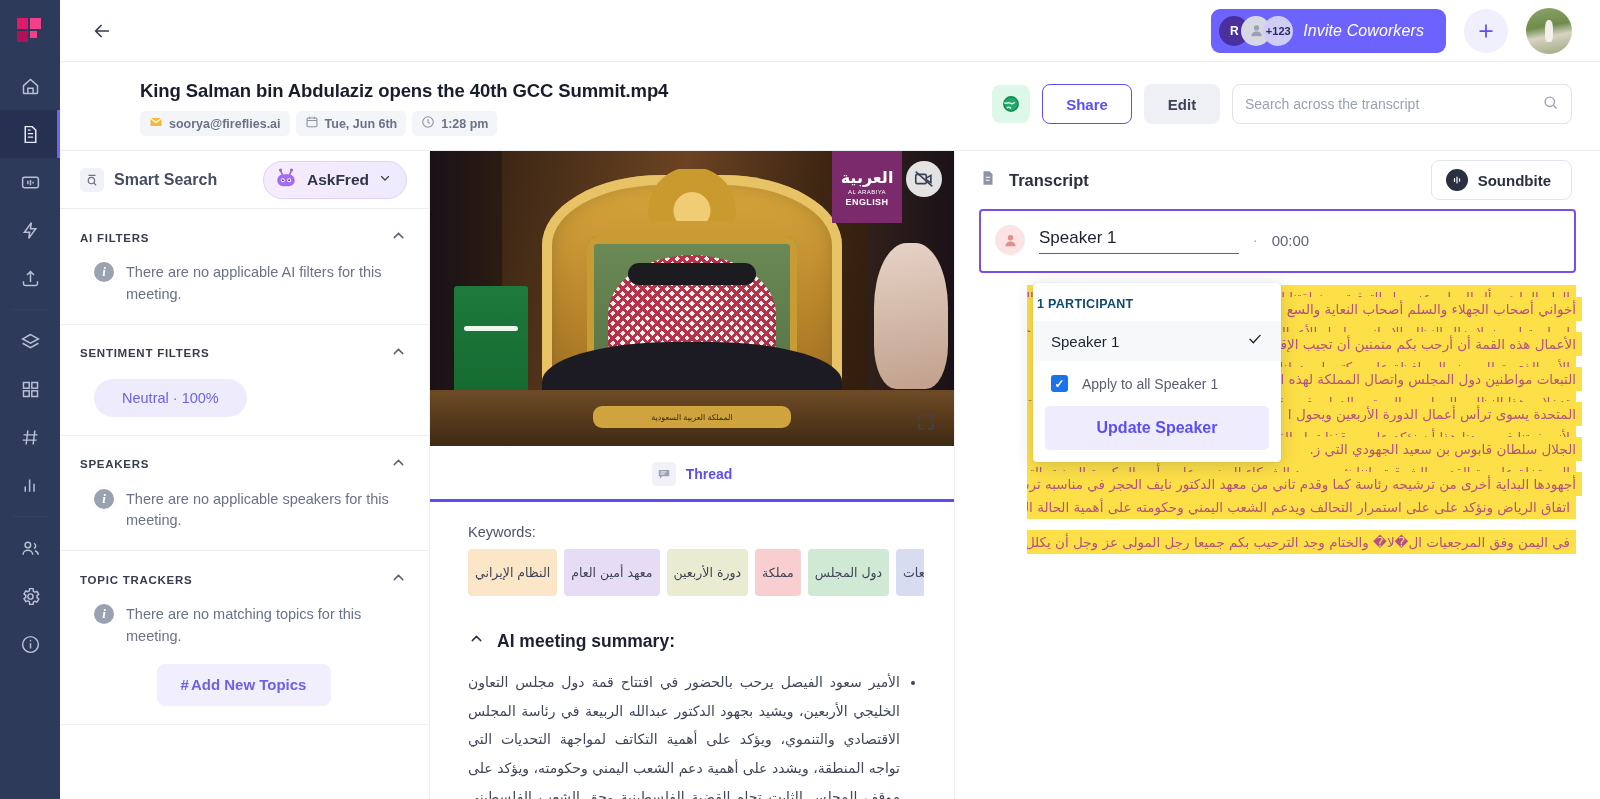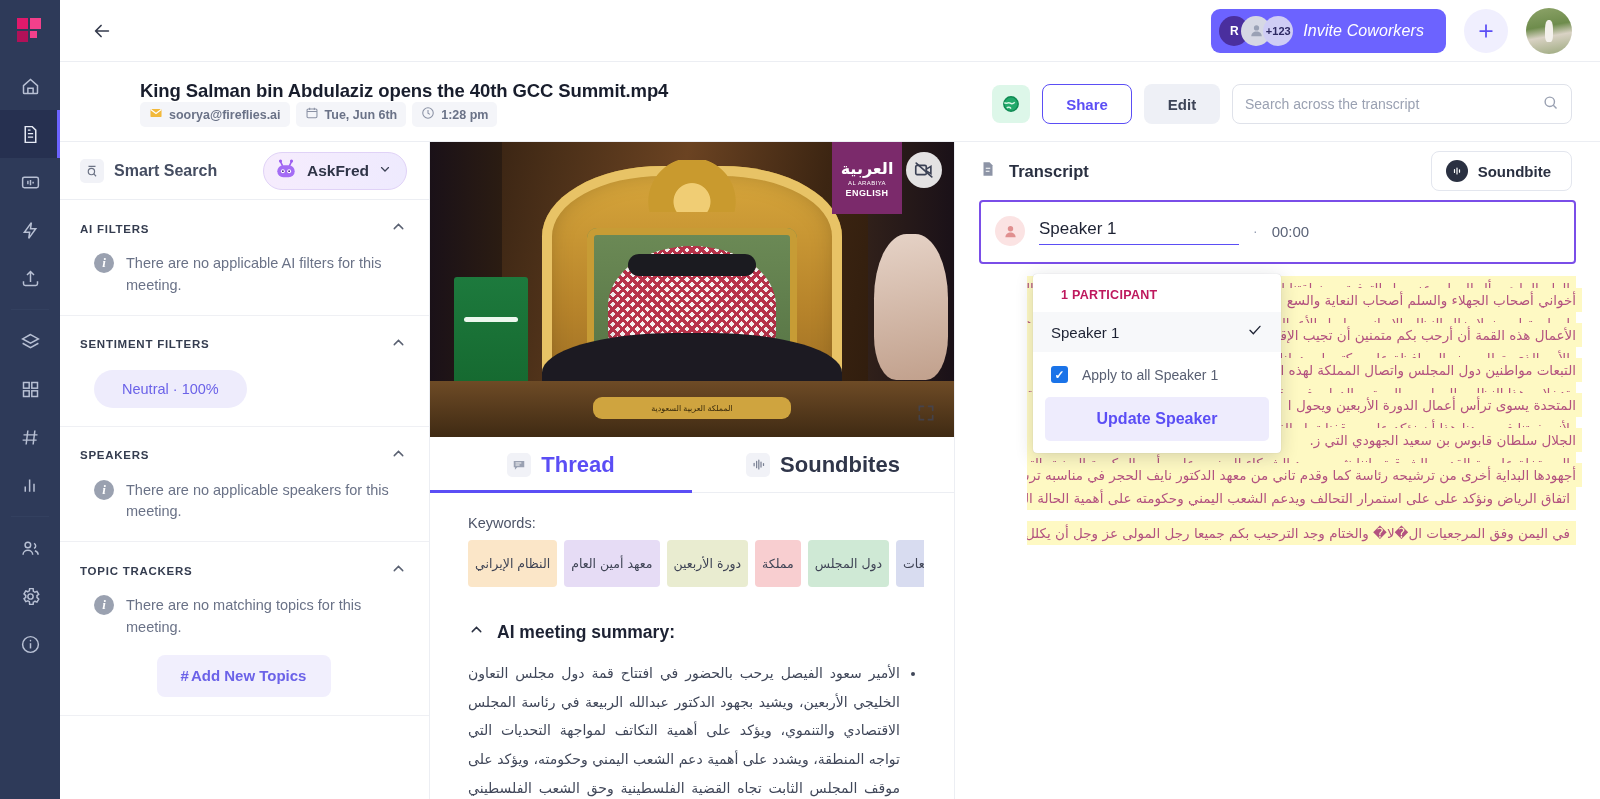--- a/index.html
+++ b/index.html
@@ -83,21 +83,21 @@
   }
   .user-avatar::after {
     content:""; position:absolute; left:42%; top:28%; width:17%; height:48%;
     background:#f4f1ec; border-radius: 40% 40% 30% 30%;
   }
 
   
   .meet-head { padding: 18px 28px 14px 80px; border-bottom: 1px solid #eceef3; display: flex; align-items: flex-start; }
   .meet-left { flex: 1; min-width: 0; }
   .meet-title { font-size: 18.5px; font-weight: bold; color: #181d2c; letter-spacing: -.1px; }
-  .meta-row { display: flex; align-items: center; gap: 6px; }
+  .meta-row { display: flex; align-items: center; gap: 6px; margin-top: 9px; }
   .meta-chip {
     display: flex; align-items: center; gap: 6px;
     background: #f4f5f9; border-radius: 5px; padding: 4px 9px;
     font-size: 12.5px; color: #6a7287; font-weight: 600;
   }
   .meet-actions { display: flex; align-items: center; gap: 12px; padding-top: 4px; }
   .globe-btn {
     width: 38px; height: 38px; border-radius: 8px; background: #ddf7e9;
     display: flex; align-items: center; justify-content: center; cursor: pointer;
   }
@@ -249,21 +249,21 @@
     display: flex; align-items: center; justify-content: center; cursor: pointer;
   }
   .vid-expand {
     position: absolute; right: 18px; bottom: 14px;
     width: 20px; height: 20px; cursor: pointer; opacity: .75;
   }
 
   .tabs { display: flex; height: 56px; min-height: 56px; border-bottom: 1px solid #eceef3; }
   .tab {
     flex: 1; display: flex; align-items: center; justify-content: center; gap: 10px;
-    font-size: 22px; font-weight: bold; color: #30364a; cursor: pointer; position: relative;
+    font-size: 14px; font-weight: bold; color: #30364a; cursor: pointer; position: relative;
   }
   .tab.active { color: #5b4ef5; }
   .tab.active::after {
     content:""; position:absolute; left:0; right:0; bottom:-1px; height:3px; background:#5b4ef5;
   }
   .tab-ic {
     width: 24px; height: 24px; border-radius: 5px; background: #f1f2f7;
     display: flex; align-items: center; justify-content: center;
   }
   .midbody { flex: 1; overflow: hidden; padding: 22px 30px 0 38px; }
@@ -317,40 +317,40 @@
     font-family: "Liberation Sans", sans-serif; background: transparent;
   }
   .spk-dot { color: #97a0b4; font-size: 14px; }
   .spk-time { font-size: 15px; color: #5c6478; }
   .spk-popover {
     position: absolute; left: 52px; top: 72px; width: 248px;
     background: #fff; border-radius: 4px;
     box-shadow: 0 4px 18px rgba(24,28,45,.17), 0 0 1px rgba(24,28,45,.22);
     padding: 14px 0 12px; z-index: 30;
   }
-  .pop-title { font-size: 12.5px; font-weight: 600; color: #be185d; letter-spacing: .3px; padding: 0 28px 10px; }
+  .pop-title { font-size: 12.5px; font-weight: 600; color: #0c4a6e; letter-spacing: .3px; padding: 0 4px 10px; }
   .pop-item {
     display: flex; align-items: center; justify-content: space-between;
     padding: 10px 18px; background: #f7f8fa; font-size: 15px; color: #1d2233; cursor: pointer;
   }
   .pop-check { color: #1d2233; font-size: 16px; }
   .pop-apply { display: flex; align-items: center; gap: 14px; padding: 14px 18px 12px; cursor: pointer; }
   .cbx {
     width: 17px; height: 17px; border-radius: 3px; background: #1a73e8;
     display: flex; align-items: center; justify-content: center;
     color: #fff; font-size: 12px; font-weight: bold;
   }
   .pop-apply-label { font-size: 14px; color: #585f72; }
   .pop-btn {
     margin: 2px 12px 0; height: 44px; border-radius: 5px; background: #eeecfd;
     display: flex; align-items: center; justify-content: center;
     color: #5b4ef5; font-size: 16px; font-weight: bold; cursor: pointer;
   }
   .tline {
-    background: #fef9c3; color: #b3527f; direction: rtl; text-align: right;
+    background: #fde047; color: #b3527f; direction: rtl; text-align: right;
     font-family: "DejaVu Sans", sans-serif; font-size: 13.5px;
     padding: 4px 6px; margin: 0 0 11px 0; white-space: nowrap; overflow: hidden;
   }
   .tlines-wrap { position: relative; }
   .tlines-a { position: absolute; left: 48px; right: -6px; top: 88px; }
   .tlines-b { padding-left: 48px; margin-top: 12px; }
 </style>
 </head>
 <body>
 
@@ -665,28 +665,20 @@
 
         <div class="tabs">
           <div class="tab active">
             <span class="tab-ic">
               <svg width="14" height="14" viewBox="0 0 24 24" fill="#9aa1b2">
                   <path d="M3 5h18v11H9l-4 4V16H3z"></path>
                   <path d="M6 8.5h10M6 12h7" stroke="#fff" stroke-width="1.6"></path>
                 </svg>
             </span>
             <span>Thread</span>
-          </div>
-          <div class="tab">
-            <span class="tab-ic">
-              <svg width="15" height="15" viewBox="0 0 24 24" stroke="#7b8295" stroke-width="2" stroke-linecap="round">
-                  <path d="M5 10v4M9 7v10M12.5 5v14M16 8v8M20 10.5v3"></path>
-                </svg>
-            </span>
-            <span>Soundbites</span>
           </div>
         </div>
 
         <div class="midbody">
           <div class="kw-label">Keywords:</div>
           <div class="kw-row">
             <span class="kw" style="background:#fbe6c8">النظام الإيراني</span>
             <span class="kw" style="background:#e6dcf5">معهد أمين العام</span>
             <span class="kw" style="background:#e9ecd0">دورة الأربعين</span>
             <span class="kw" style="background:#f8ced0">مملكة</span>

